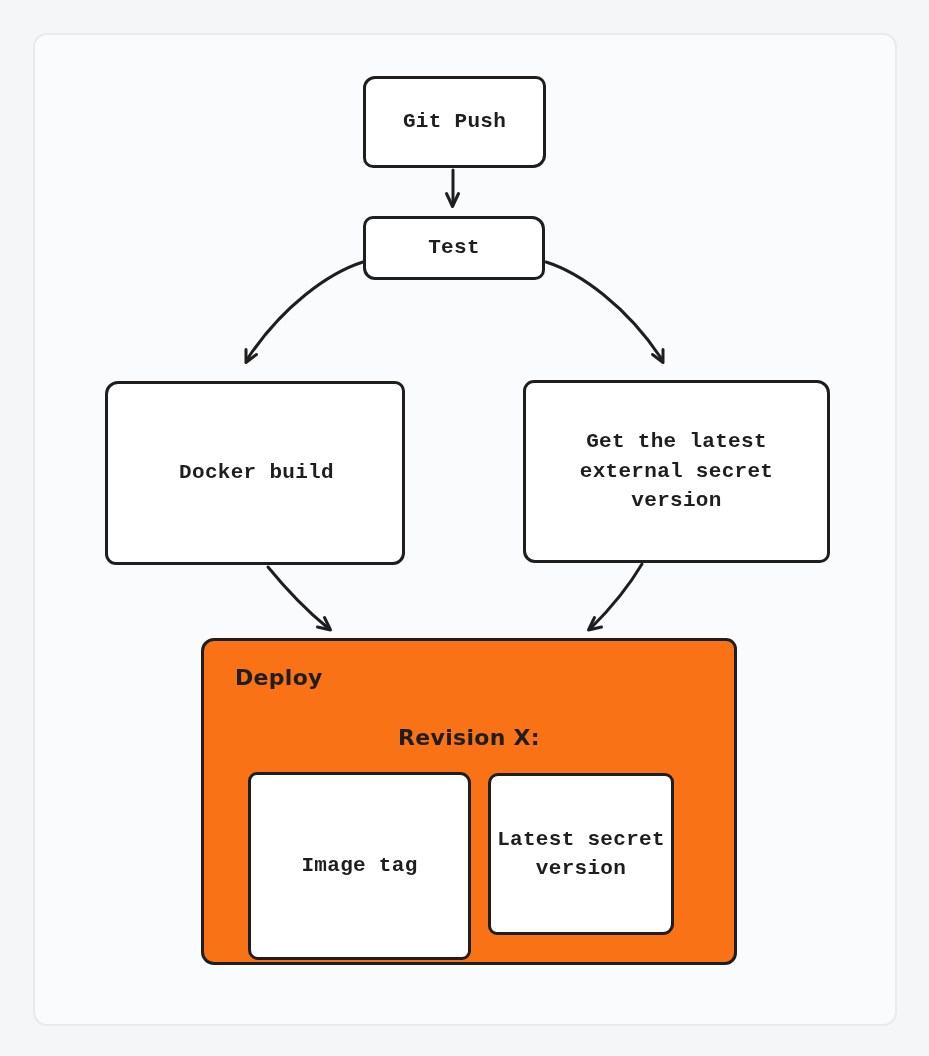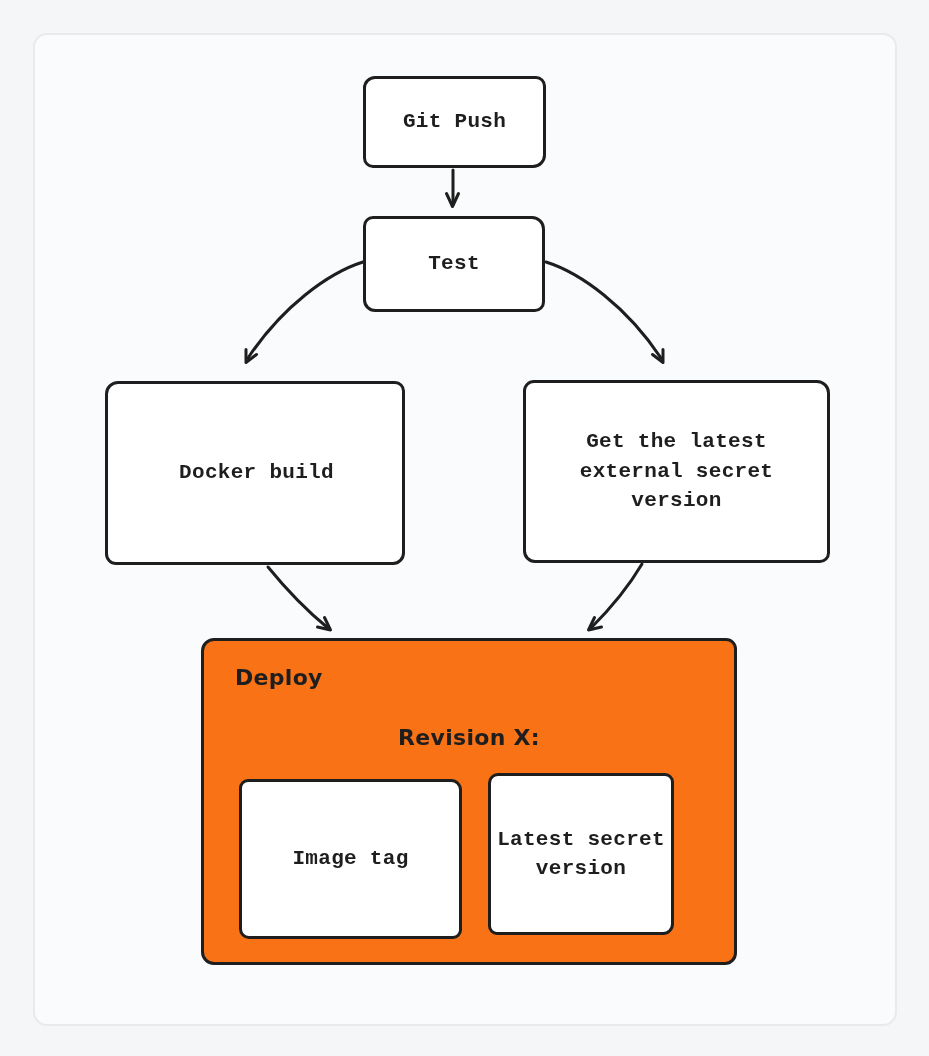--- a/index.html
+++ b/index.html
@@ -33,21 +33,21 @@
     text-align: center;
     color: #1e1e1e;
     font-weight: bold;
     font-size: 21px;
     letter-spacing: 0.3px;
     line-height: 1.4;
     padding: 4px;
     font-family: Liberation Mono, monospace;
   }
   .node-git-push   { left: 363px; top: 76px;  width: 183px; height: 92px;  border-radius: 12px 10px 13px 10px; }
-  .node-test       { left: 363px; top: 216px; width: 182px; height: 96px;  border-radius: 10px 13px 10px 12px; }
+  .node-test       { left: 363px; top: 216px; width: 182px; height: 64px;  border-radius: 10px 13px 10px 12px; }
   .node-docker     { left: 105px; top: 381px; width: 300px; height: 184px; border-radius: 13px 10px 12px 11px; padding-left: 7px; }
   .node-secret     { left: 523px; top: 380px; width: 307px; height: 183px; border-radius: 11px 13px 10px 12px; }
   .deploy {
     position: absolute;
     left: 201px; top: 638px;
     width: 536px; height: 327px;
     background: #f97316;
     border: 3.5px solid #1e1e1e;
     border-radius: 13px 11px 12px 13px;
   }
@@ -61,21 +61,21 @@
   }
   .revision-label {
     position: absolute;
     left: 0; right: 0; top: 84px;
     text-align: center;
     font-weight: bold;
     font-size: 22px;
     letter-spacing: 0.3px;
     color: #1e1e1e;
   }
-  .node-image-tag     { left: 239px; top: 772px; width: 223px; height: 160px; border-radius: 9px 11px 9px 10px;  border-width: 3px; margin-top: 7px; }
+  .node-image-tag     { left: 248px; top: 772px; width: 223px; height: 188px; border-radius: 9px 11px 9px 10px;  border-width: 3px; }
   .node-latest-secret { left: 488px; top: 773px; width: 186px; height: 162px; border-radius: 10px 9px 11px 9px;  border-width: 3px; }
   .edges {
     position: absolute;
     left: 0; top: 0;
     width: 929px; height: 1056px;
     pointer-events: none;
   }
   .edges path {
     fill: none;
     stroke: #1e1e1e;

